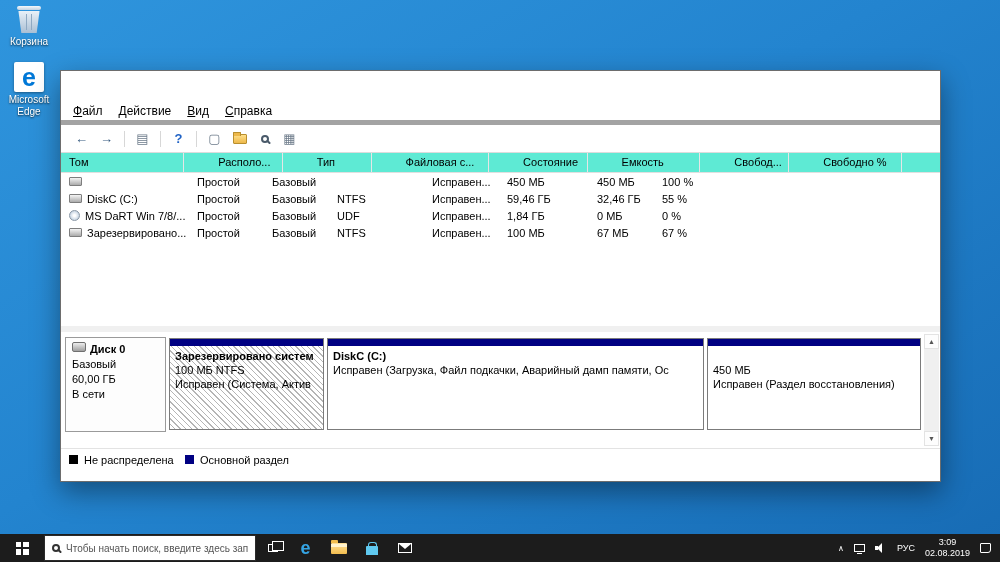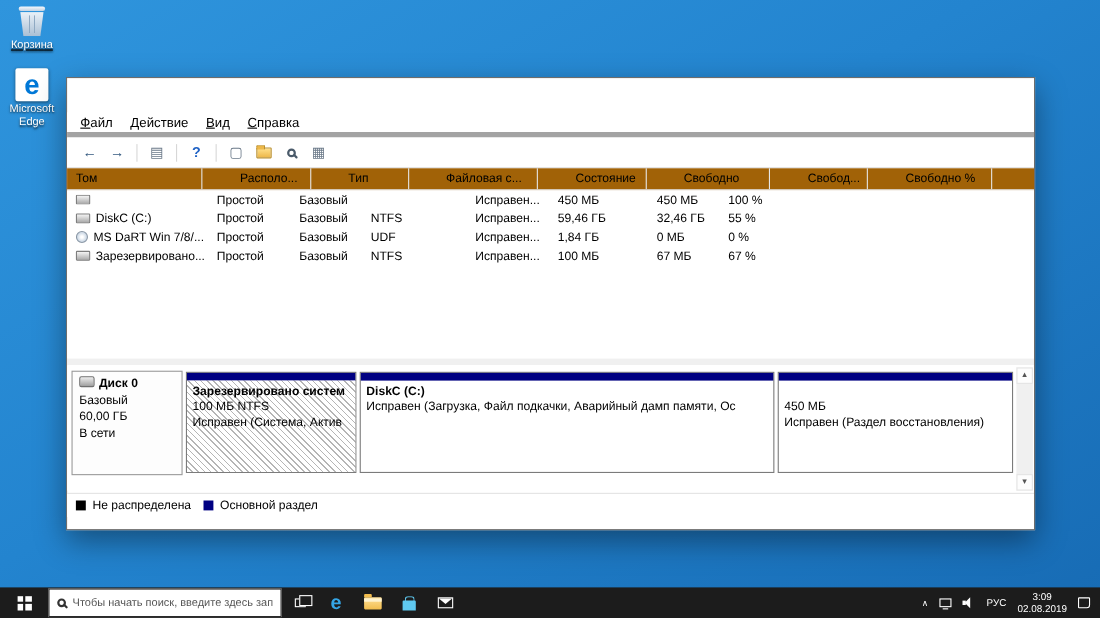--- a/index.html
+++ b/index.html
@@ -7,21 +7,21 @@
   body {
     position:relative;
     font-family:"Liberation Sans","DejaVu Sans",sans-serif;
     color:#000;
     background:linear-gradient(150deg,#2f95dd 0%,#2384cf 45%,#176bb4 100%);
   }
 
   
   .desk-icon { position:absolute; width:58px; text-align:center; cursor:default; }
   .desk-label { color:#fff; font-size:10px; line-height:12px; text-shadow:0 1px 2px rgba(0,0,0,.8); margin-top:2px; }
-  #icon-recycle { left:0px; top:6px;text-decoration:underline; }
+  #icon-recycle { left:0px; top:6px; }
   #icon-edge { left:0px; top:62px; }
   .bin { width:24px; height:28px; margin:0 auto; position:relative; }
   .bin-lid { height:4px; background:linear-gradient(#f4f8fc,#c2d2e2); border-radius:2px; }
   .bin-body { height:22px; margin-top:1px; background:linear-gradient(#e9f1f8,#aabfd4);
               clip-path:polygon(6% 0,94% 0,82% 100%,18% 100%); position:relative; }
   .bin-body::after { content:""; position:absolute; left:5px; right:5px; top:3px; bottom:3px;
               background:repeating-linear-gradient(90deg,transparent 0 4px,#8fa9c2 4px 5px); }
   .edge-tile { width:30px; height:30px; margin:0 auto; background:#fff; border-radius:2px;
                display:flex; align-items:center; justify-content:center; box-shadow:0 1px 3px rgba(0,0,0,.4); }
   .edge-e { color:#0078d7; font-size:25px; font-weight:bold; line-height:1; }
@@ -52,21 +52,21 @@
   .mag { width:8px; height:8px; border:2px solid #4a5a6a; border-radius:50%; position:relative; flex:none; }
   .mag::after { content:""; position:absolute; width:5px; height:2px; background:#4a5a6a;
                 right:-4px; bottom:-2px; transform:rotate(45deg); border-radius:1px; }
   .mini-folder { width:14px; height:10px; background:linear-gradient(#ffe08a,#edb84a); border:1px solid #b98f2e;
                  border-radius:1px; position:relative; }
   .mini-folder::before { content:""; position:absolute; top:-3px; left:-1px; width:6px; height:3px;
                  background:#edb84a; border:1px solid #b98f2e; border-bottom:none; border-radius:1px 1px 0 0; }
 
   
   .list-header { position:absolute; left:0; top:82px; right:0; height:20px; display:flex;
-                 font-size:11px; border-bottom:1px solid #e0e0e0; background:#a16207;gap:26px; }
+                 font-size:11px; border-bottom:1px solid #e0e0e0; background:#5eead4;gap:26px; }
   .col { padding:3px 4px 0 8px; border-right:1px solid #e6e6e6; white-space:nowrap; overflow:hidden; }
   .c1{width:128px}.c2{width:75px}.c3{width:65px}.c4{width:95px}.c5{width:75px}
   .c6{width:90px}.c7{width:65px}.c8{width:90px}.cfill{flex:1;border-right:none}
   .list-body { position:absolute; left:0; top:102px; right:0; height:153px; background:#fff; }
   .list-row { display:flex; height:17px; font-size:11px; align-items:center; }
   .cell { padding:0 4px 0 8px; white-space:nowrap; overflow:hidden; display:flex; align-items:center; }
   .drive-icon { width:13px; height:9px; background:linear-gradient(#f4f4f4,#ababab); border:1px solid #7e7e7e;
                 border-radius:1px; margin-right:5px; flex:none; }
   .disc-icon { width:11px; height:11px; border:1px solid #8a97a5; border-radius:50%;
                background:radial-gradient(circle,#ffffff 15%,#c9d6e4 70%); margin-right:5px; flex:none; }
@@ -185,21 +185,21 @@
       </span>
     <span class="tool-btn gray">▦</span>
   </div>
 
   <div class="list-header">
     <div class="col c1">Том</div>
     <div class="col c2">Располо...</div>
     <div class="col c3">Тип</div>
     <div class="col c4">Файловая с...</div>
     <div class="col c5">Состояние</div>
-    <div class="col c6">Свободно</div>
+    <div class="col c6">Емкость</div>
     <div class="col c7">Свобод...</div>
     <div class="col c8">Свободно %</div>
     <div class="col cfill"></div>
   </div>
 
   <div class="list-body">
     <div class="list-row">
       <div class="cell c1">
         <span class="drive-icon"></span>
         <span></span>

